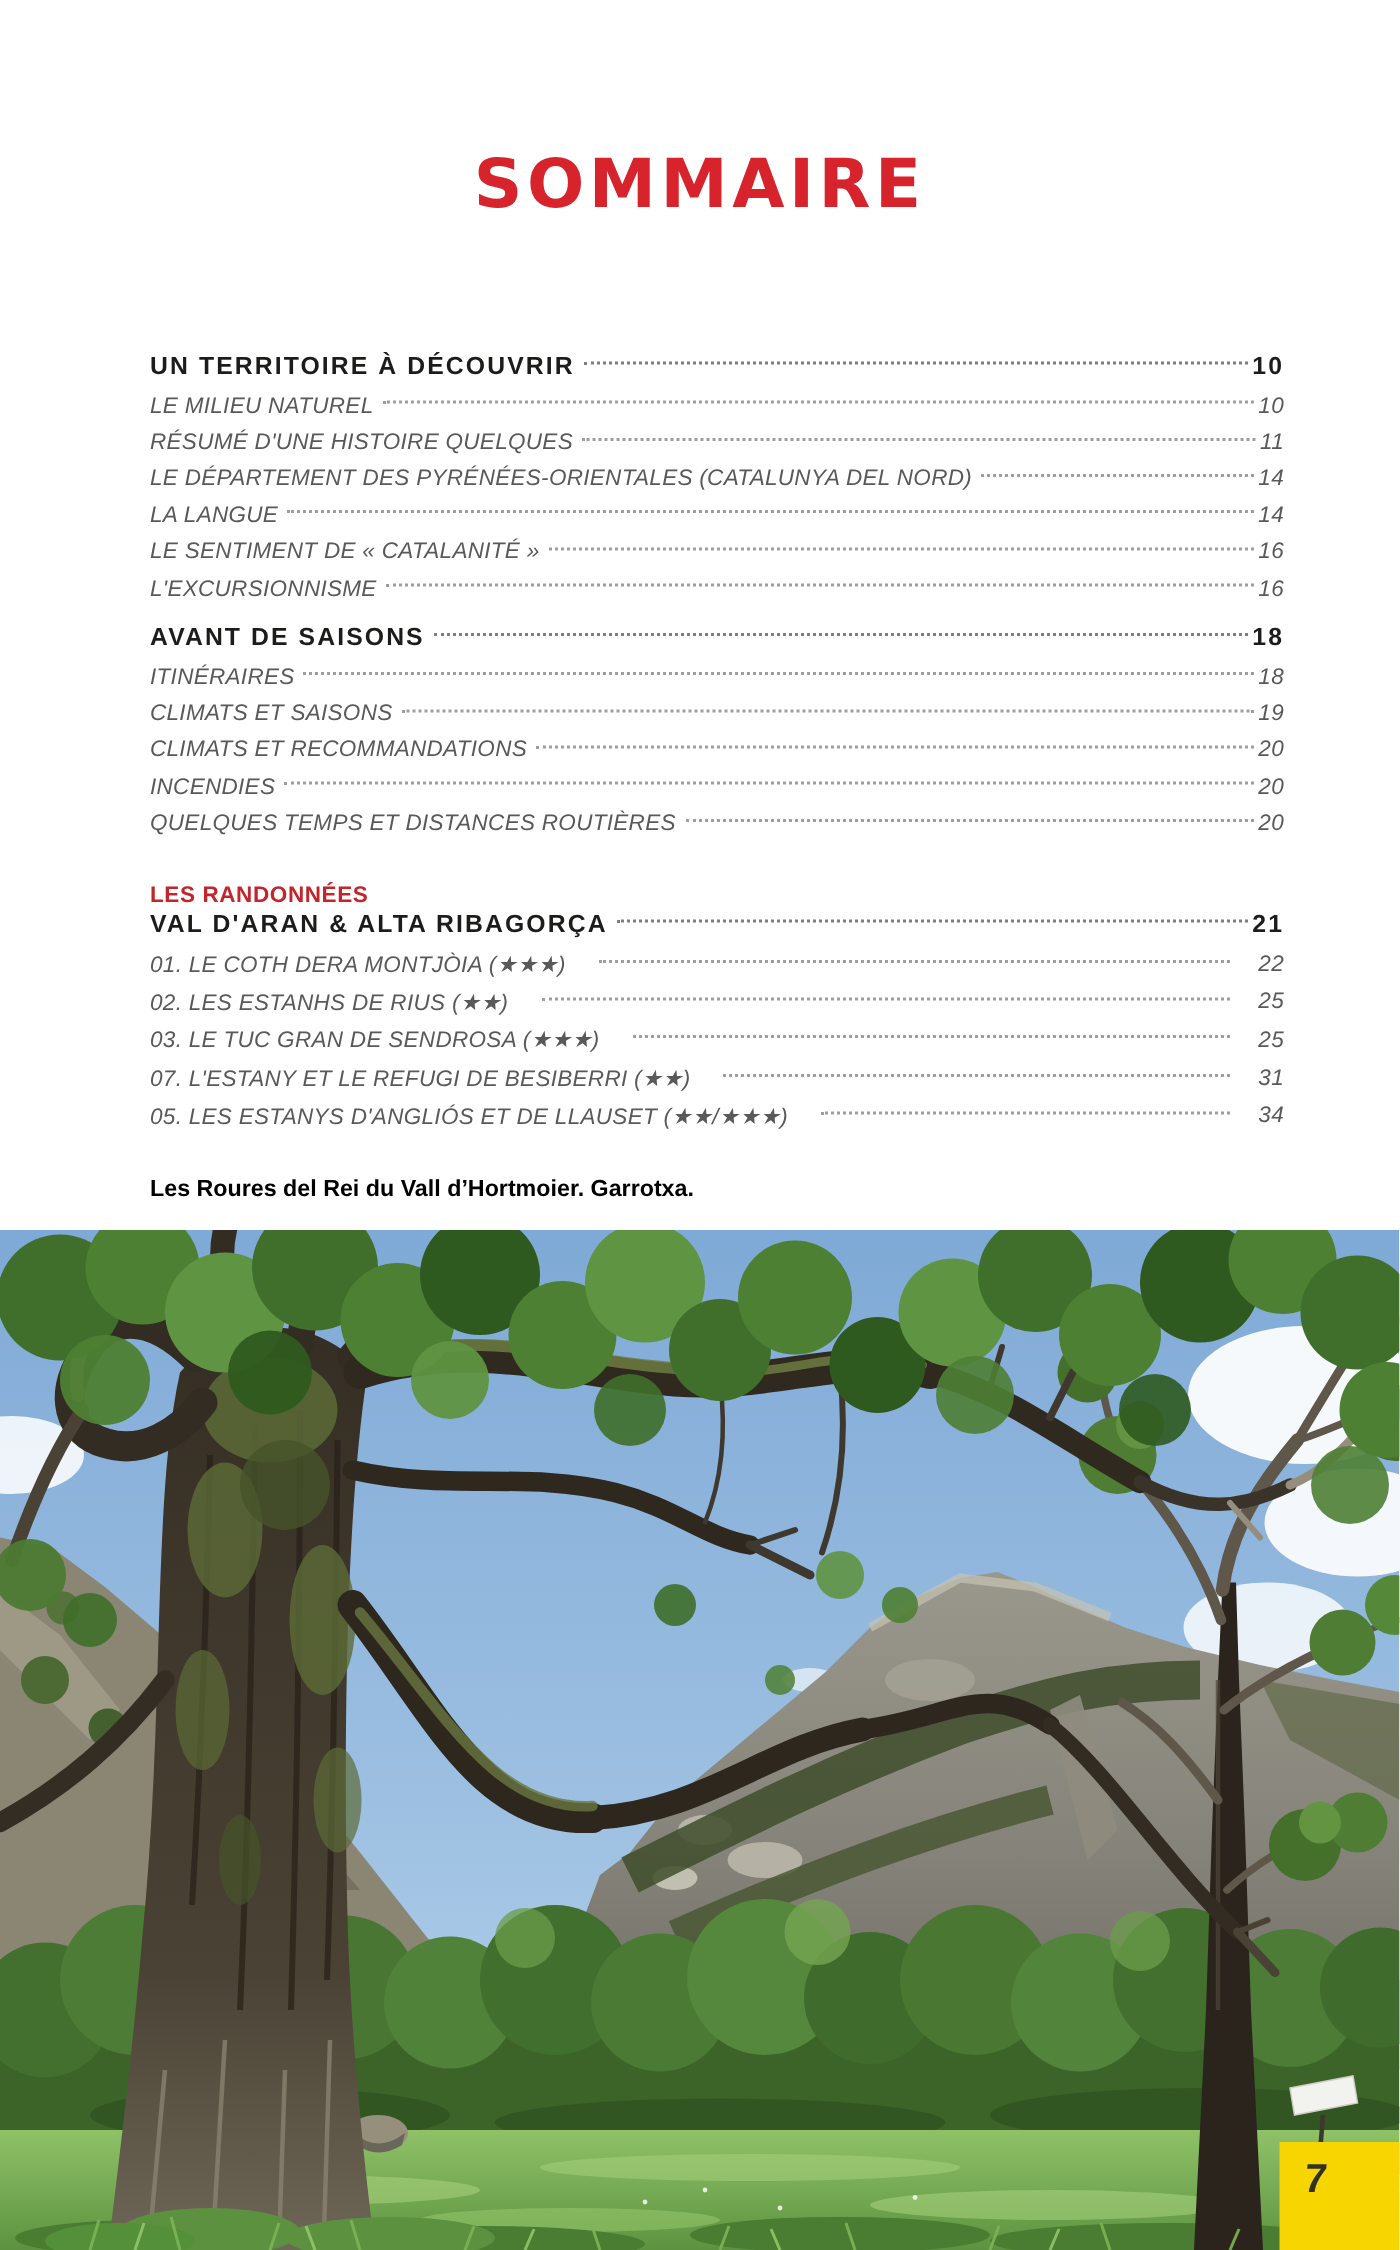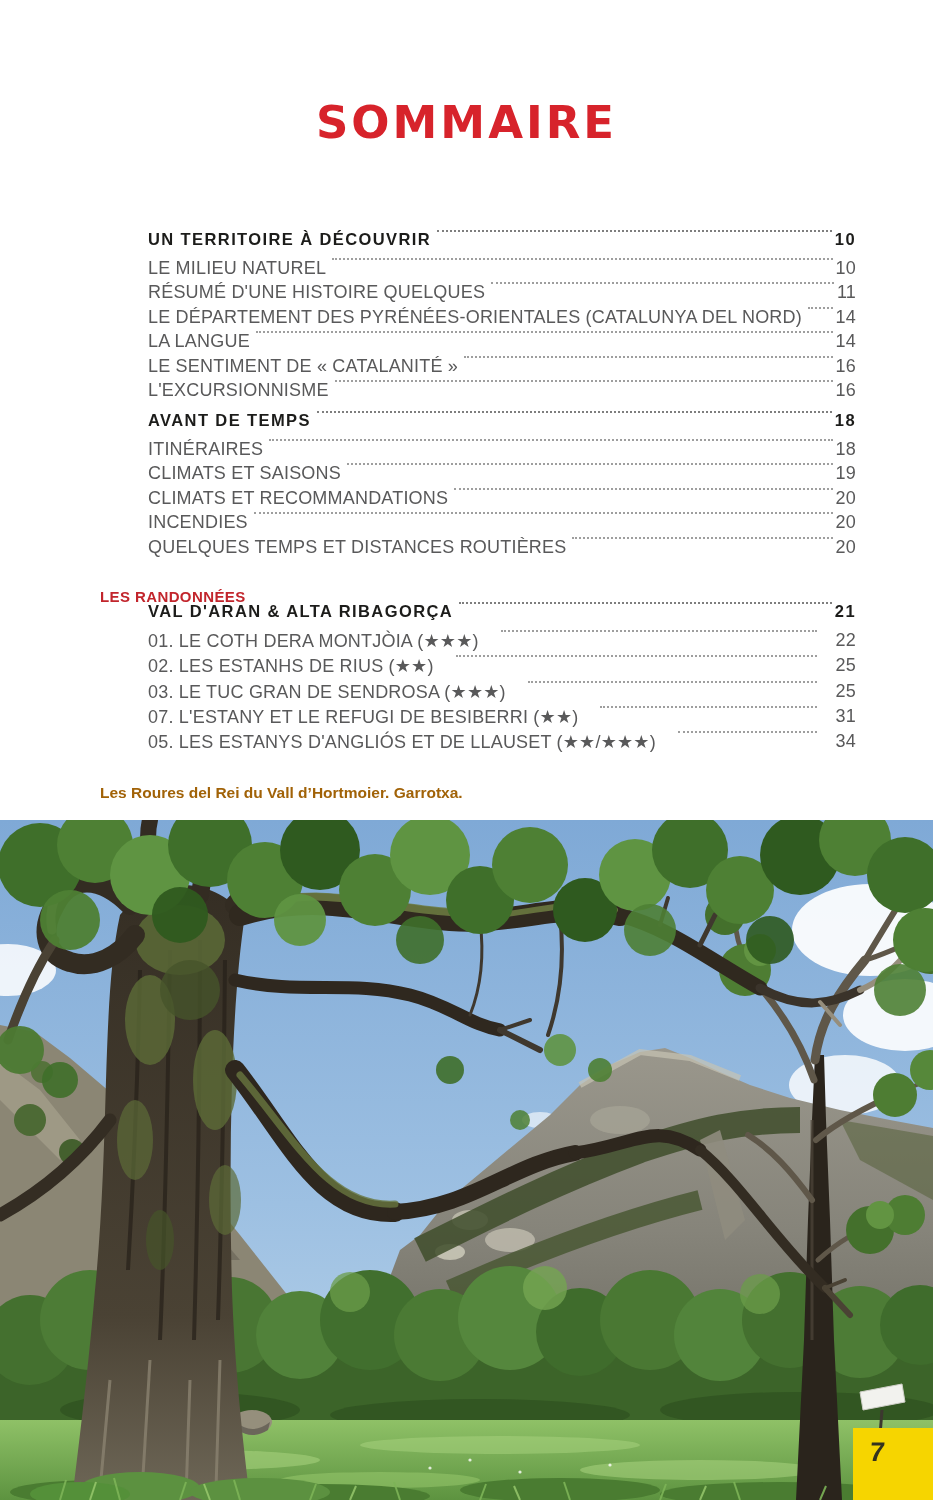--- a/index.html
+++ b/index.html
@@ -6,35 +6,35 @@
   body{
     width:933px;height:1500px;position:relative;background:#ffffff;
     font-family:"Liberation Sans",sans-serif;overflow:hidden;
   }
   .page-title{
     position:absolute;top:96px;left:0;right:0;text-align:center;
     font-family:"DejaVu Sans",sans-serif;
     font-size:45px;font-weight:800;letter-spacing:3px;color:#d7232b;
   }
   .toc{position:absolute;left:100px;width:756px;}
-  .toc-row{display:flex;align-items:flex-start;margin-left:48px;}
+  .toc-row{display:flex;align-items:center;}
   .toc-row .lbl{white-space:nowrap;}
   .toc-row .dots{flex:1;border-bottom:2px dotted #9e9e9e;margin:0 3px 4px 6px;min-width:20px;}
   .toc-row .pg{white-space:nowrap;}
   .toc-row.head{height:28px;font-weight:bold;color:#1c1c1a;font-size:16.5px;letter-spacing:1.4px;}
   .toc-row.head .dots{border-bottom:2px dotted #7e7e7e;}
-  .toc-row.sub{height:24.4px;color:#59595a;font-size:18px;letter-spacing:0.2px;}
+  .toc-row.sub{height:24.4px;color:#59595a;font-size:15px;letter-spacing:0.2px;font-style:italic;}
   .toc.rando .toc-row.sub{height:25.3px;gap:16px;}
   .rando-heading{
     position:absolute;left:100px;top:588px;
     font-size:15px;font-weight:bold;color:#c2252c;letter-spacing:0.4px;
   }
   .photo-caption{
     position:absolute;left:100px;top:784px;
-    font-size:15.5px;font-weight:bold;color:#a16207;
+    font-size:15.5px;font-weight:bold;color:#000000;
   }
   .photo{position:absolute;left:0;top:820px;width:933px;height:680px;}
   .page-tab{
     position:absolute;left:853px;top:1428px;width:80px;height:72px;
     background:#f6d500;z-index:6;
   }
   .page-tab .num{
     display:block;padding:9px 0 0 17px;font-size:27px;font-weight:600;
     color:#33321f;transform:skewX(-6deg);
   }
@@ -77,21 +77,21 @@
   </div>
   <div class="toc-row sub">
     <span class="lbl">L'EXCURSIONNISME</span>
     <span class="dots"></span>
     <span class="pg">16</span>
   </div>
 </div>
 
 <div class="toc" style="top:411px">
   <div class="toc-row head">
-    <span class="lbl">AVANT DE TEMPS</span>
+    <span class="lbl">AVANT DE SAISONS</span>
     <span class="dots"></span>
     <span class="pg">18</span>
   </div>
   <div class="toc-row sub">
     <span class="lbl">ITINÉRAIRES</span>
     <span class="dots"></span>
     <span class="pg">18</span>
   </div>
   <div class="toc-row sub">
     <span class="lbl">CLIMATS ET SAISONS</span>

